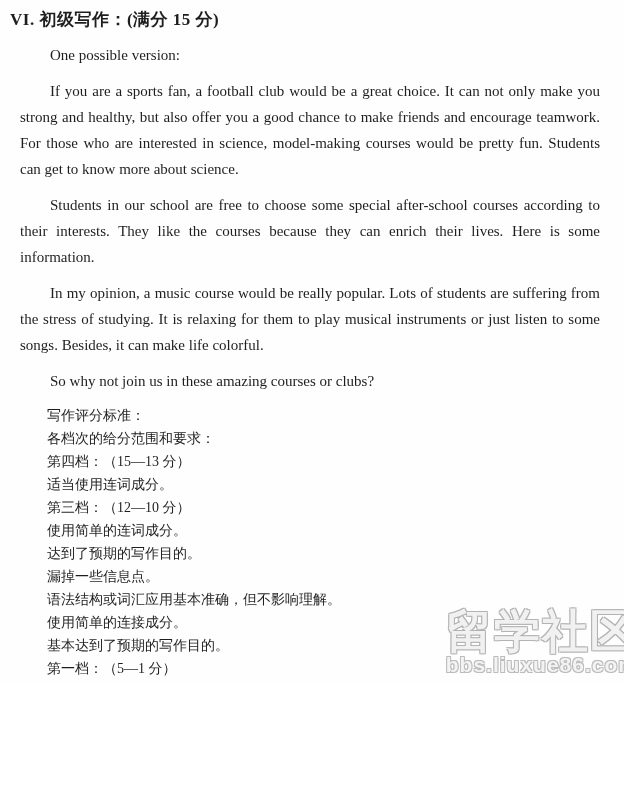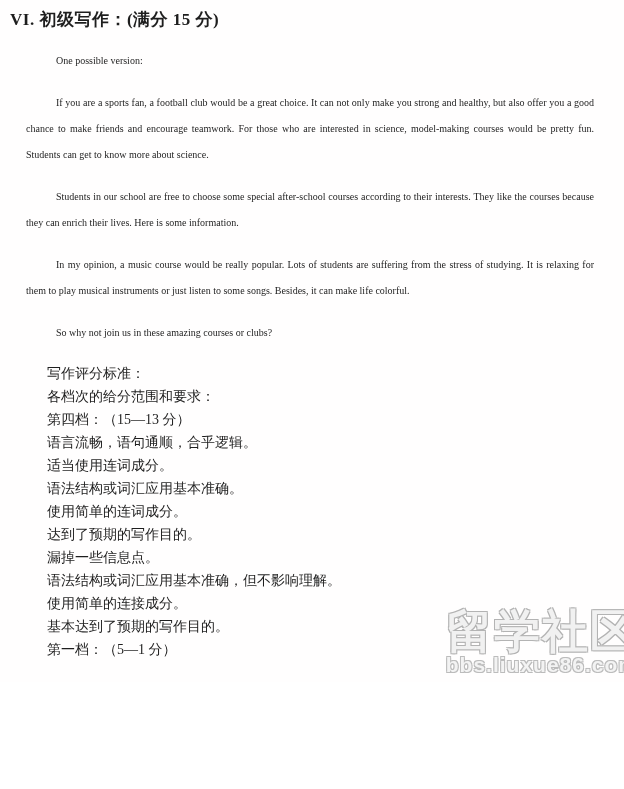--- a/index.html
+++ b/index.html
@@ -19,22 +19,22 @@
     overflow: hidden;
   }
   .doc-title {
     font-size: 17px;
     font-weight: 600;
     line-height: 24px;
     margin: 0 0 4px 0;
     letter-spacing: 0.5px;
   }
   .essay p {
-    margin: 16px;
-    font-size: 10px;
+    margin: 10px;
+    font-size: 15px;
     line-height: 26px;
     text-align: justify;
     text-indent: 30px;
   }
   .criteria {
   }
   .criteria p {
     margin: 0;
     font-size: 14px;
     line-height: 23px;
@@ -85,23 +85,22 @@
     <p>If you are a sports fan, a football club would be a great choice. It can not only make you strong and healthy, but also offer you a good chance to make friends and encourage teamwork. For those who are interested in science, model-making courses would be pretty fun. Students can get to know more about science.</p>
     <p>Students in our school are free to choose some special after-school courses according to their interests. They like the courses because they can enrich their lives. Here is some information.</p>
     <p>In my opinion, a music course would be really popular. Lots of students are suffering from the stress of studying. It is relaxing for them to play musical instruments or just listen to some songs. Besides, it can make life colorful.</p>
     <p>So why not join us in these amazing courses or clubs?</p>
   </div>
 
   <div class="criteria">
     <p>写作评分标准：</p>
     <p>各档次的给分范围和要求：</p>
     <p>第四档：（15—13 分）</p>
-    <p>语言流畅，语句通顺，合乎逻辑。</p>
     <p>适当使用连词成分。</p>
-    <p>语法结构或词汇应用基本准确。</p>
+    <p>第三档：（12—10 分）</p>
     <p>使用简单的连词成分。</p>
     <p>达到了预期的写作目的。</p>
     <p>漏掉一些信息点。</p>
     <p>语法结构或词汇应用基本准确，但不影响理解。</p>
     <p>使用简单的连接成分。</p>
     <p>基本达到了预期的写作目的。</p>
     <p>第一档：（5—1 分）</p>
   </div>
 
   <div class="watermark">

